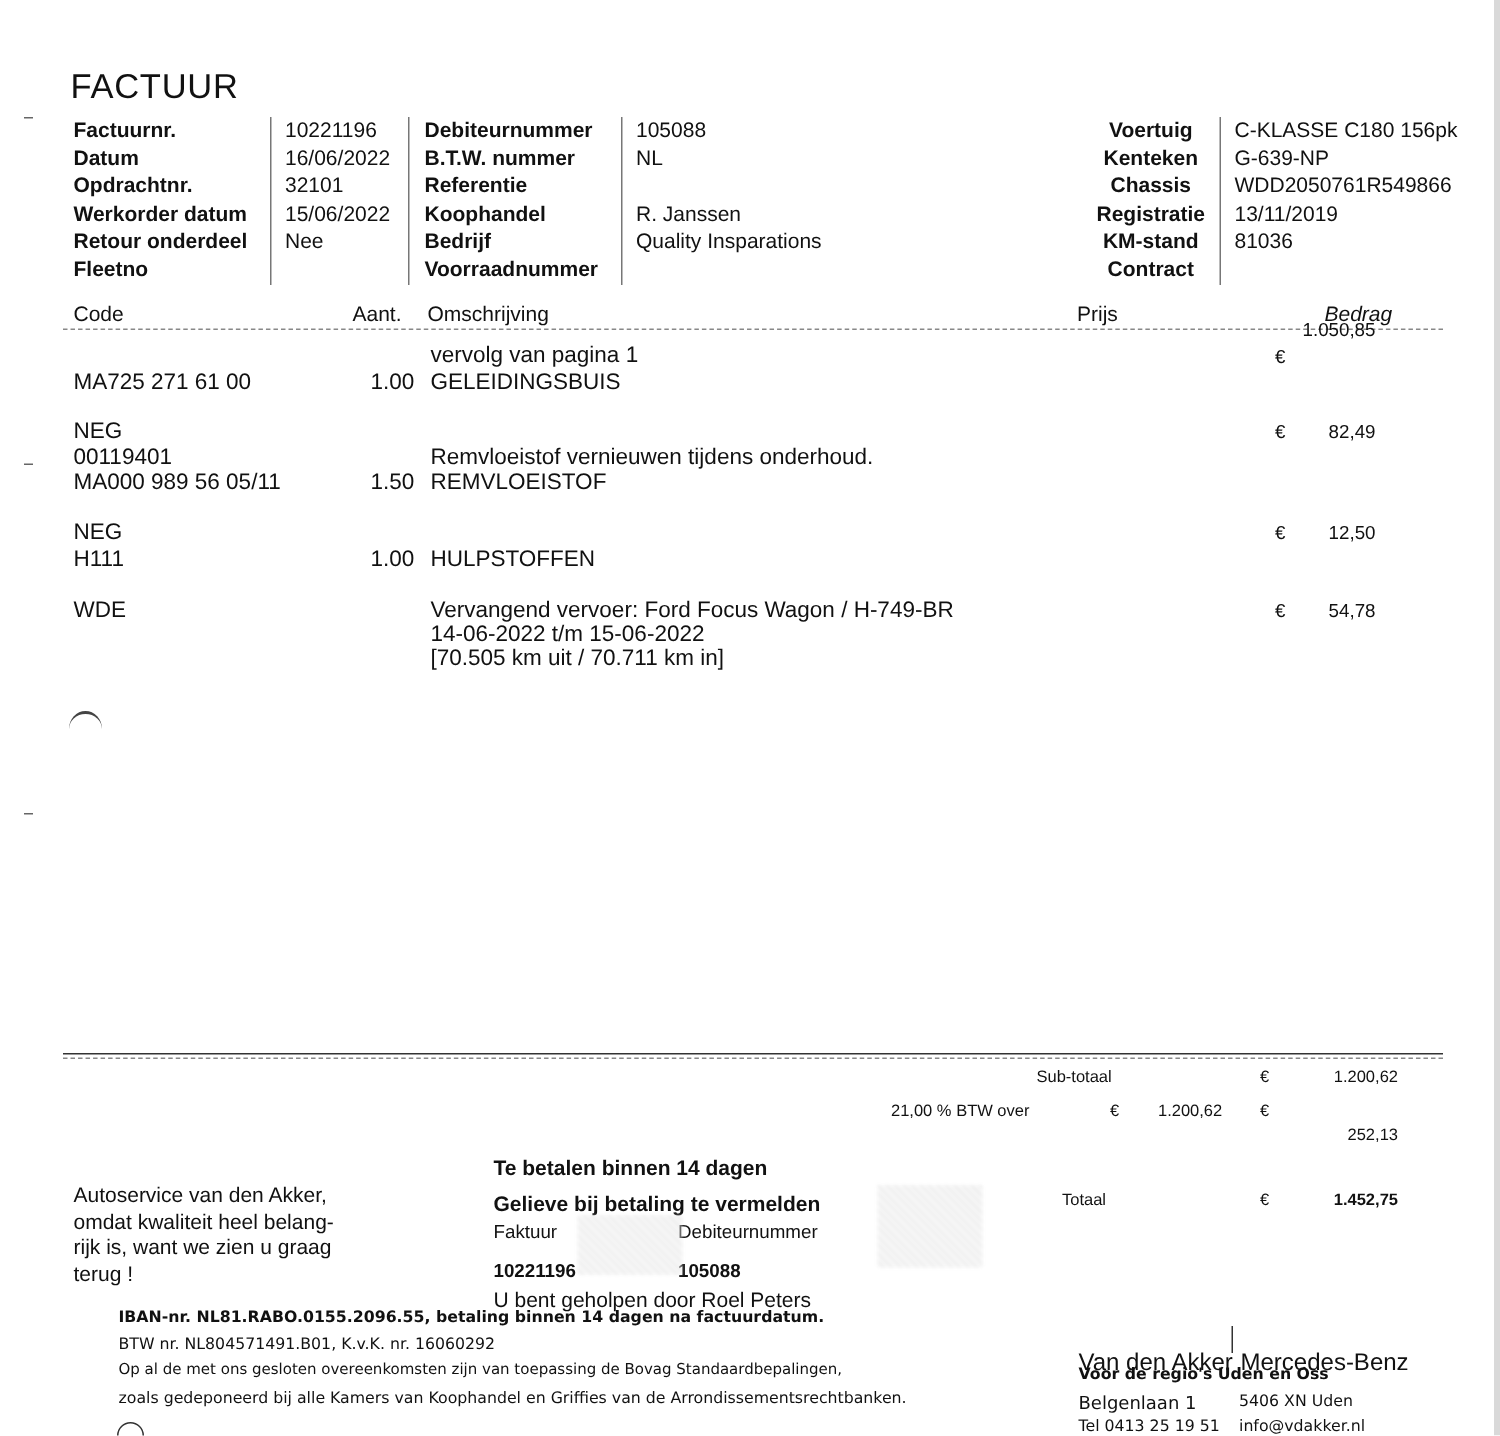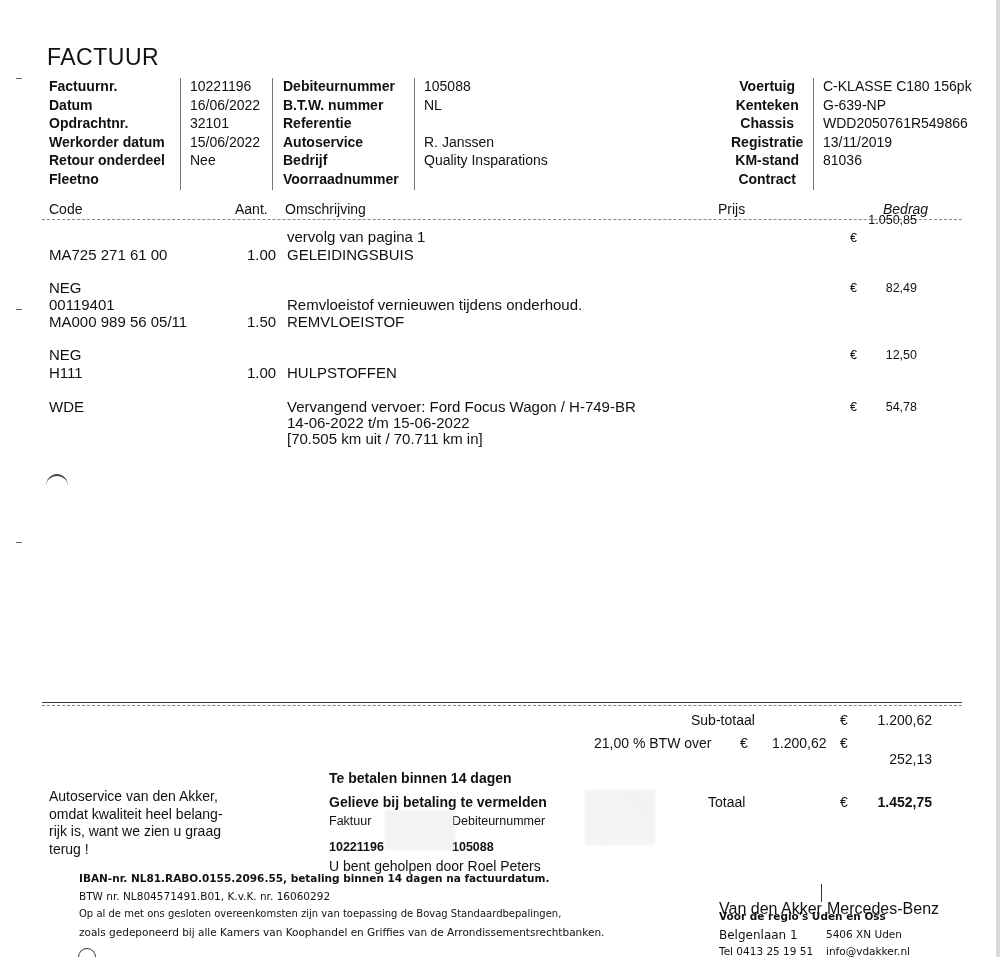--- a/index.html
+++ b/index.html
@@ -14,21 +14,21 @@
   .hdr { font-size:14px; line-height:18.5px; }
   .lbl { font-weight:700; }
   .col { position:absolute; display:flex; flex-direction:column; }
   .vline { position:absolute; width:1px; background:#777; }
   .rule { position:absolute; left:42px; width:920px; height:0; border-top:1px dashed #888; }
   .rule.solid { border-top:1px solid #333; }
   .thead { font-size:14px; }
   .cell { font-size:15px; }
   .money { font-size:12.5px; text-align:right; }
   .euro { font-size:12.5px; }
-  .totals { font-size:14px; }
+  .totals { font-size:11px; }
   .footer-small { font-size:11px; font-family:"DejaVu Sans", sans-serif; }
   .serif { font-family:Liberation Sans, sans-serif;margin-top:16px; }
   .blur { position:absolute; background:repeating-linear-gradient(45deg,#eee 0 2px,#ddd 2px 4px); opacity:0.45; filter:blur(1px); }
   .tick { position:absolute; left:16px; width:6px; height:1px; background:#666; }
   .spinner { position:absolute; left:46px; top:474px; width:22px; height:22px; border-top:2px solid #444; border-radius:50%; }
 </style>
 </head>
 <body>
 
 <div class="right-edge"></div>
@@ -51,21 +51,21 @@
   <span>15/06/2022</span>
   <span>Nee</span>
   <span></span>
 </div>
 <div class="vline" style="left:272px; top:78px; height:112px;"></div>
 
 <div class="col hdr lbl" style="left:283px; top:77px;">
   <span>Debiteurnummer</span>
   <span>B.T.W. nummer</span>
   <span>Referentie</span>
-  <span>Autoservice</span>
+  <span>Koophandel</span>
   <span>Bedrijf</span>
   <span>Voorraadnummer</span>
 </div>
 <div class="vline" style="left:414px; top:78px; height:112px;"></div>
 <div class="col hdr" style="left:424px; top:77px;">
   <span>105088</span>
   <span>NL</span>
   <span style="min-height:18.5px"></span>
   <span>R. Janssen</span>
   <span>Quality Insparations</span>

